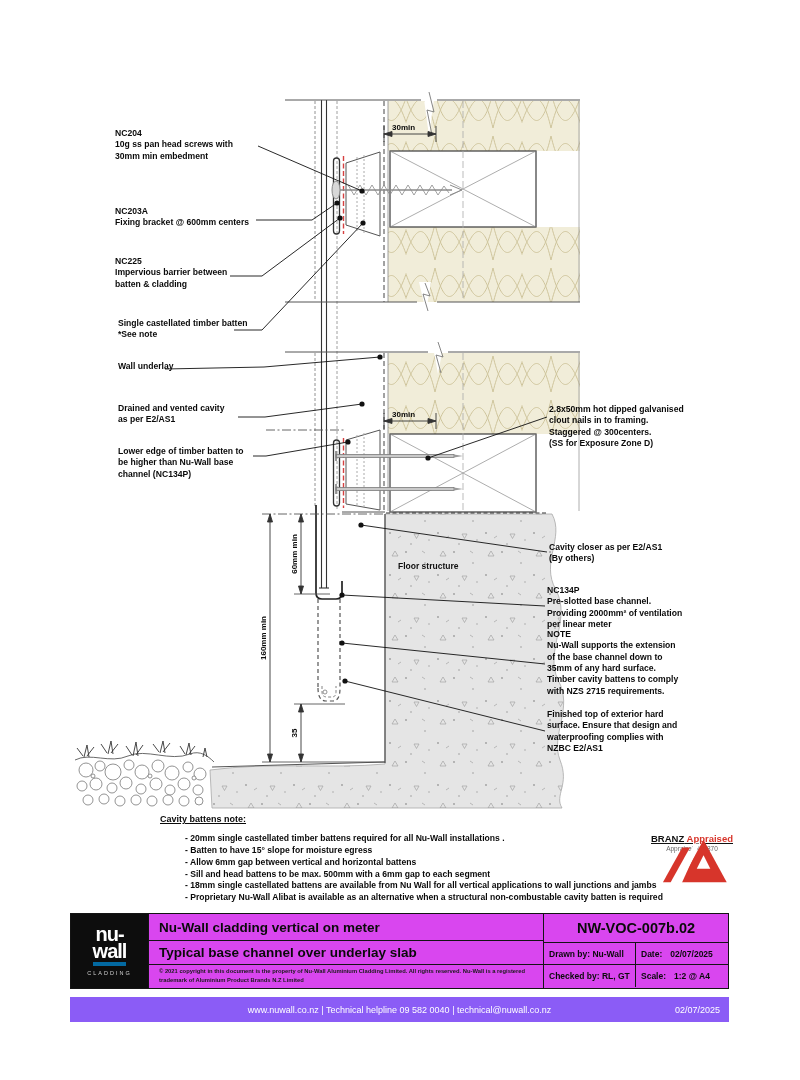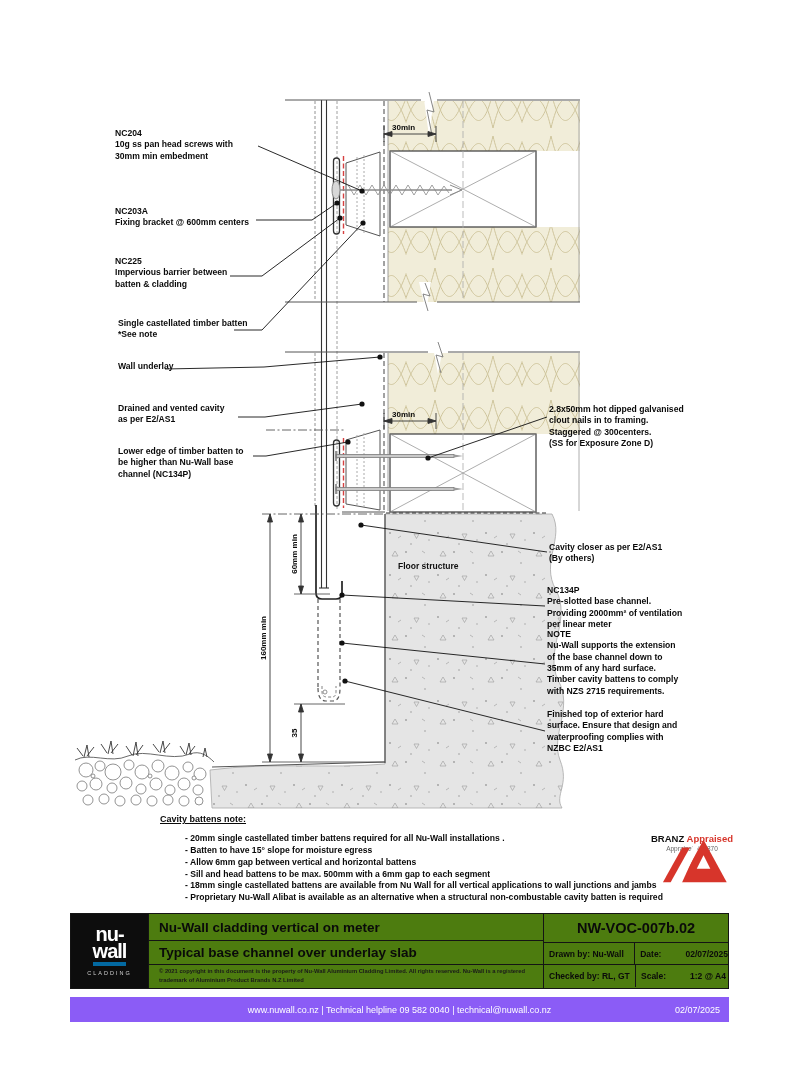--- a/index.html
+++ b/index.html
@@ -9,26 +9,26 @@
   .lbl{position:absolute;font:bold 8.6px/1.32 "Liberation Sans",sans-serif;color:#0a0a0a;
        white-space:pre-line;z-index:5;}
   .dimtxt{font:bold 8px "Liberation Sans",sans-serif;fill:#0a0a0a;}
   
   .note-title{position:absolute;left:160px;top:814px;font:bold 9px "Liberation Sans",sans-serif;
        text-decoration:underline;color:#0a0a0a;z-index:5;}
   .note-item{font:bold 8.6px/1.38 "Liberation Sans",sans-serif;color:#0a0a0a;white-space:pre;margin-left:25px;}
   .note-list{position:absolute;left:160px;top:833px;width:575px;z-index:5;}
   
   .branz{position:absolute;left:650px;top:832px;width:84px;text-align:center;z-index:6;}
-  .branz-line1{font:bold 9.5px "Liberation Sans",sans-serif;color:#111;margin-top:1px;}
+  .branz-line1{font:bold 9.5px "Liberation Sans",sans-serif;color:#111;margin-top:1px;text-decoration:underline;}
   .branz-line1 .red{color:#d7352b;}
   .branz-line2{font:400 6.5px "Liberation Sans",sans-serif;color:#666;margin-top:1px;}
   
   .tb{position:absolute;left:70px;top:913px;width:659px;height:76px;border:1.6px solid #141414;
-      box-sizing:border-box;z-index:6;background:#4d7c0f;}
+      box-sizing:border-box;z-index:6;background:#d946ef;}
   .tb-logo{position:absolute;left:0;top:0;width:77px;height:100%;background:#0d0d0d;color:#fff;
       display:flex;flex-direction:column;align-items:center;justify-content:center;}
   .tb-logo .l1{font:bold 20px/0.85 "Liberation Sans",sans-serif;letter-spacing:-1px;}
   .tb-logo .l2{font:bold 20px/0.85 "Liberation Sans",sans-serif;letter-spacing:-1px;
       border-bottom:4px solid #0369a1;padding-bottom:2px;}
   .tb-logo .l3{font:400 5.5px "Liberation Sans",sans-serif;letter-spacing:2px;color:#cfcfcf;margin-top:4px;}
   .tb-mid{position:absolute;left:77px;top:0;right:185px;height:100%;border-left:1.2px solid #141414;
       box-sizing:border-box;}
   .tb-row-title{height:26px;border-bottom:1.2px solid #141414;display:flex;align-items:center;
       padding-left:10px;font:bold 13.5px "Liberation Sans",sans-serif;color:#0a0a0a;}
@@ -36,21 +36,21 @@
       padding-left:10px;font:bold 13.5px "Liberation Sans",sans-serif;color:#0a0a0a;}
   .tb-row-copy{padding:2px 8px 0 10px;font:bold 5.8px/1.55 "Liberation Sans",sans-serif;color:#1a1a1a;}
   .tb-right{position:absolute;right:0;top:0;width:185px;height:100%;border-left:1.2px solid #141414;
       box-sizing:border-box;text-align:center;}
   .tb-num{height:28px;border-bottom:1.2px solid #141414;display:flex;align-items:center;
       justify-content:center;font:bold 14.5px "Liberation Sans",sans-serif;color:#0a0a0a;}
   .tb-srow{height:22px;border-bottom:1.2px solid #141414;display:flex;font:bold 8.5px "Liberation Sans",sans-serif;
       color:#0a0a0a;box-sizing:border-box;}
   .tb-srow:last-child{border-bottom:none;}
   .tb-cell-l{width:92px;border-right:1.2px solid #141414;display:flex;align-items:center;padding-left:5px;box-sizing:border-box;}
-  .tb-cell-r{flex:1;display:flex;align-items:center;padding-left:5px;gap:24px;}
+  .tb-cell-r{flex:1;display:flex;align-items:center;padding-left:5px;gap:8px;}
   
   .footer{position:absolute;left:70px;top:997px;width:659px;height:25px;background:#8b5cf6;z-index:6;
       display:flex;align-items:center;justify-content:center;}
   .footer .ftext{font:400 9px "Liberation Sans",sans-serif;color:#fff;}
   .footer .fdate{position:absolute;right:9px;top:50%;transform:translateY(-50%);
       font:400 9px "Liberation Sans",sans-serif;color:#fff;}
 </style>
 </head>
 <body>
 

